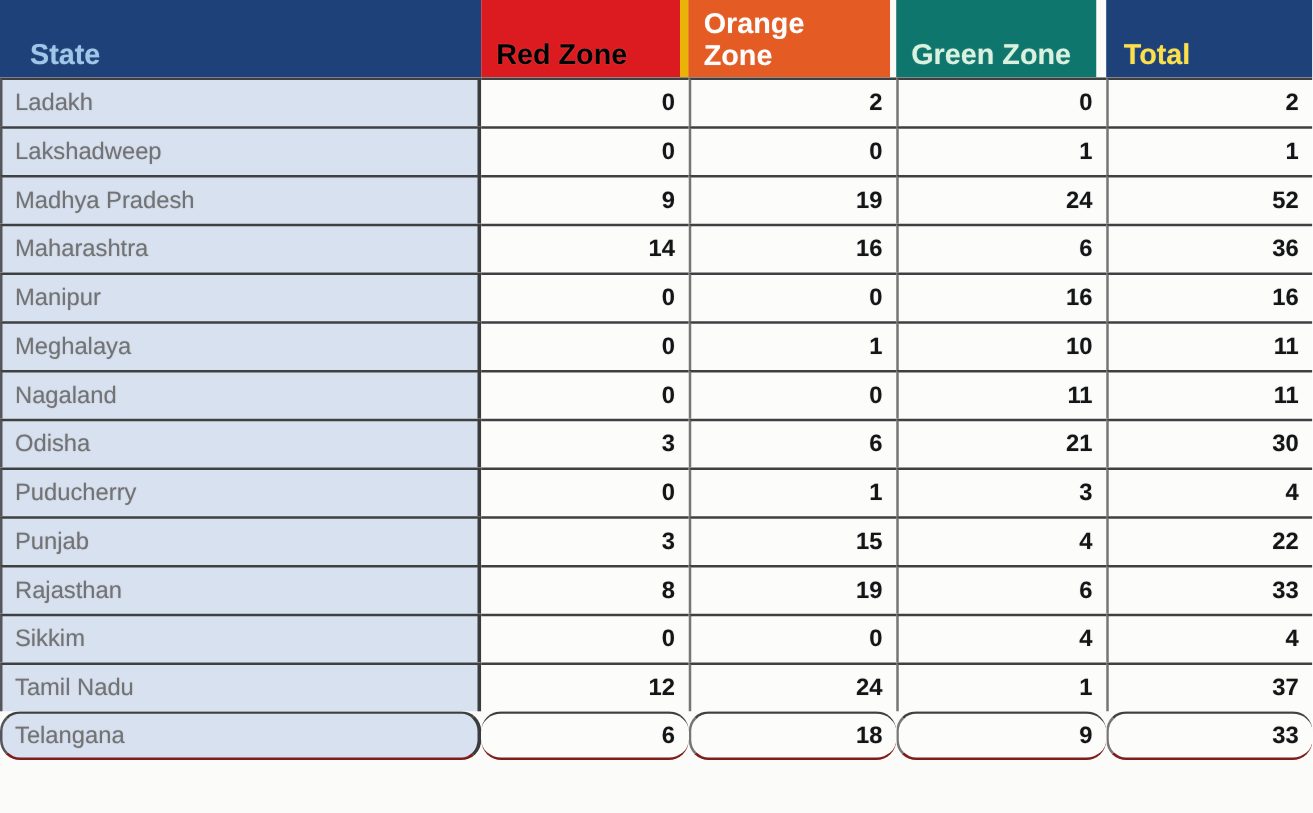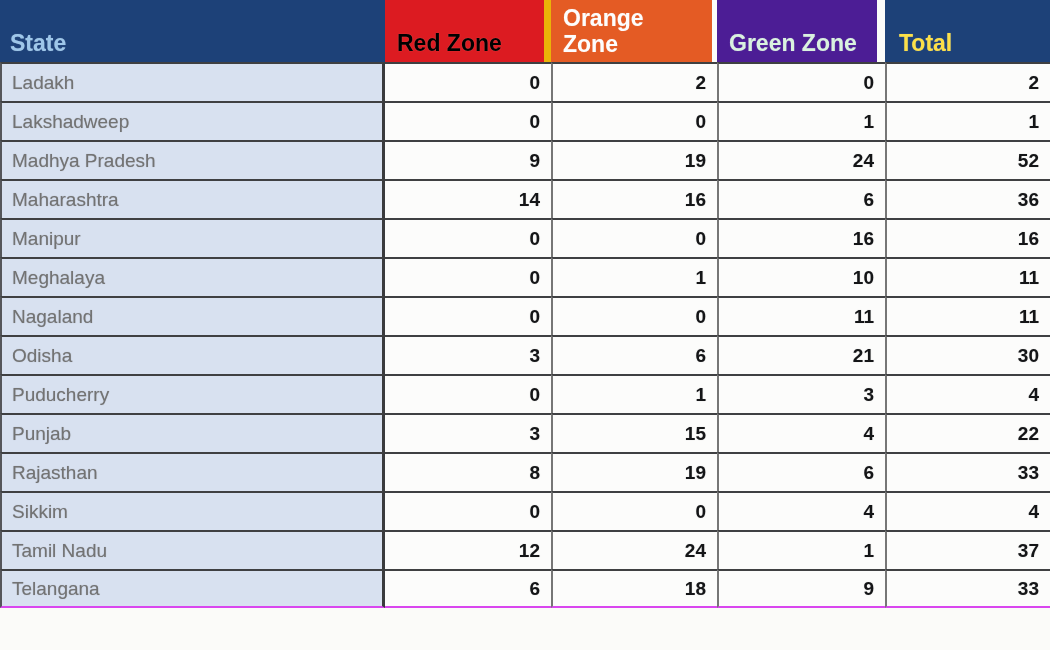--- a/index.html
+++ b/index.html
@@ -19,34 +19,34 @@
   col.c-green  { width: 168px; }
   col.c-total  { width: 165px; }
 
   th {
     height: 62px; box-sizing: border-box;
     vertical-align: bottom; text-align: left;
     font-weight: bold; font-size: 23px;
     padding: 0 0 5px 12px;
     text-shadow: 0 0 1px rgba(255,255,255,0.35);
   }
-  th.h-state  { background: #1d4178; color: #9ec7ea; padding-left: 10px; }
+  th.h-state  { background: #1d4178; color: #9ec7ea; padding-left: 24px; }
   th.h-red    { background: #dc1b21; color: #000000; border-right: 7px solid #eab308; }
   th.h-orange { background: #e45b24; color: #fdfdfd; border-right: 5px solid #fbfbf9; line-height: 26px; }
   th.h-orange .wrap { display: inline-block; max-width: 92px; }
-  th.h-green  { background: #4c1d95; color: #d9f2df; border-right: 8px solid #fbfbf9; margin-left: 12px; }
+  th.h-green  { background: #0f766e; color: #d9f2df; border-right: 8px solid #fbfbf9; margin-left: 12px; }
   th.h-total  { background: #1d4178; color: #fde047; padding-left: 14px; }
 
   td {
     height: 39px; box-sizing: border-box;
     border-top: 2px solid #3f4042;
     font-size: 19px; padding: 0;
     text-shadow: 0 0 1px rgba(20,20,20,0.25);
   }
-  tbody tr:last-child td { border-bottom: 2px solid #d946ef; }
+  tbody tr:last-child td { border-bottom: 2px solid #7f1d1d; border-radius: 16px; }
   td.state {
     background: #d8e1f0; color: #737373;
     padding-left: 10px;
     border-left: 2px solid #55565a;
     border-right: 3px solid #3a3b3d;
   }
   td.num {
     background: #fcfcfb; color: #141517;
     font-weight: bold; text-align: right;
     padding-right: 11px;

